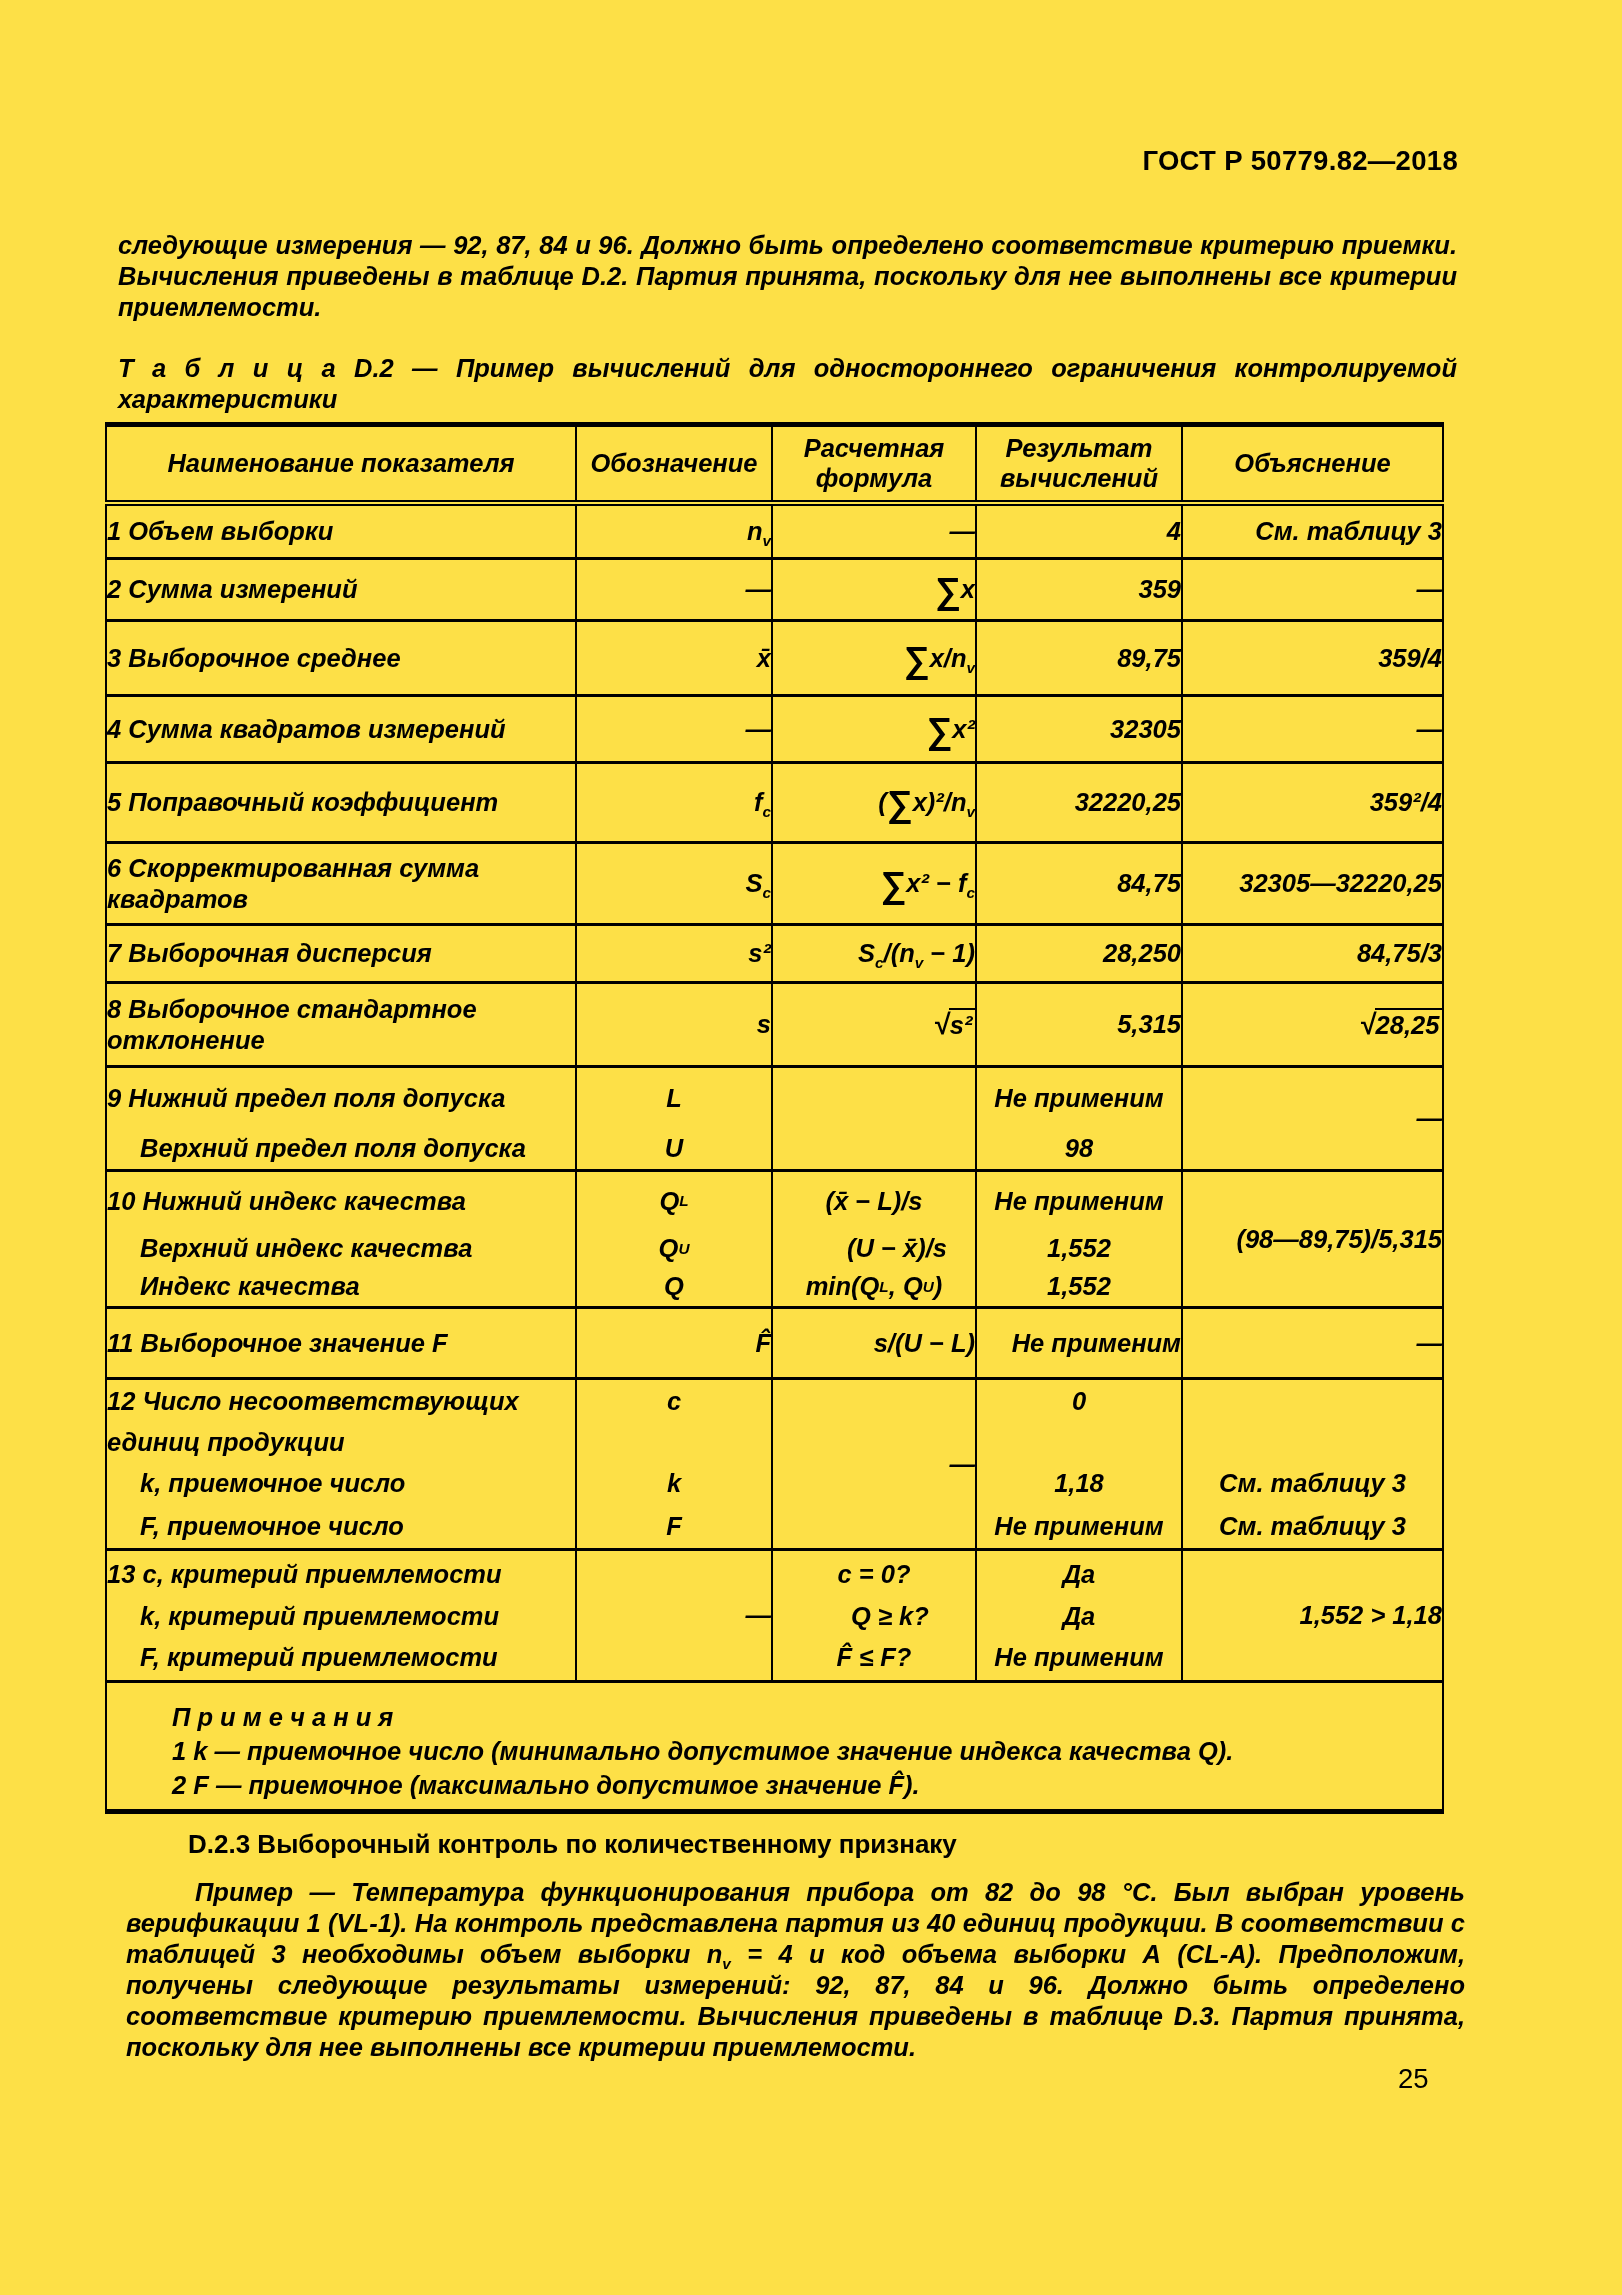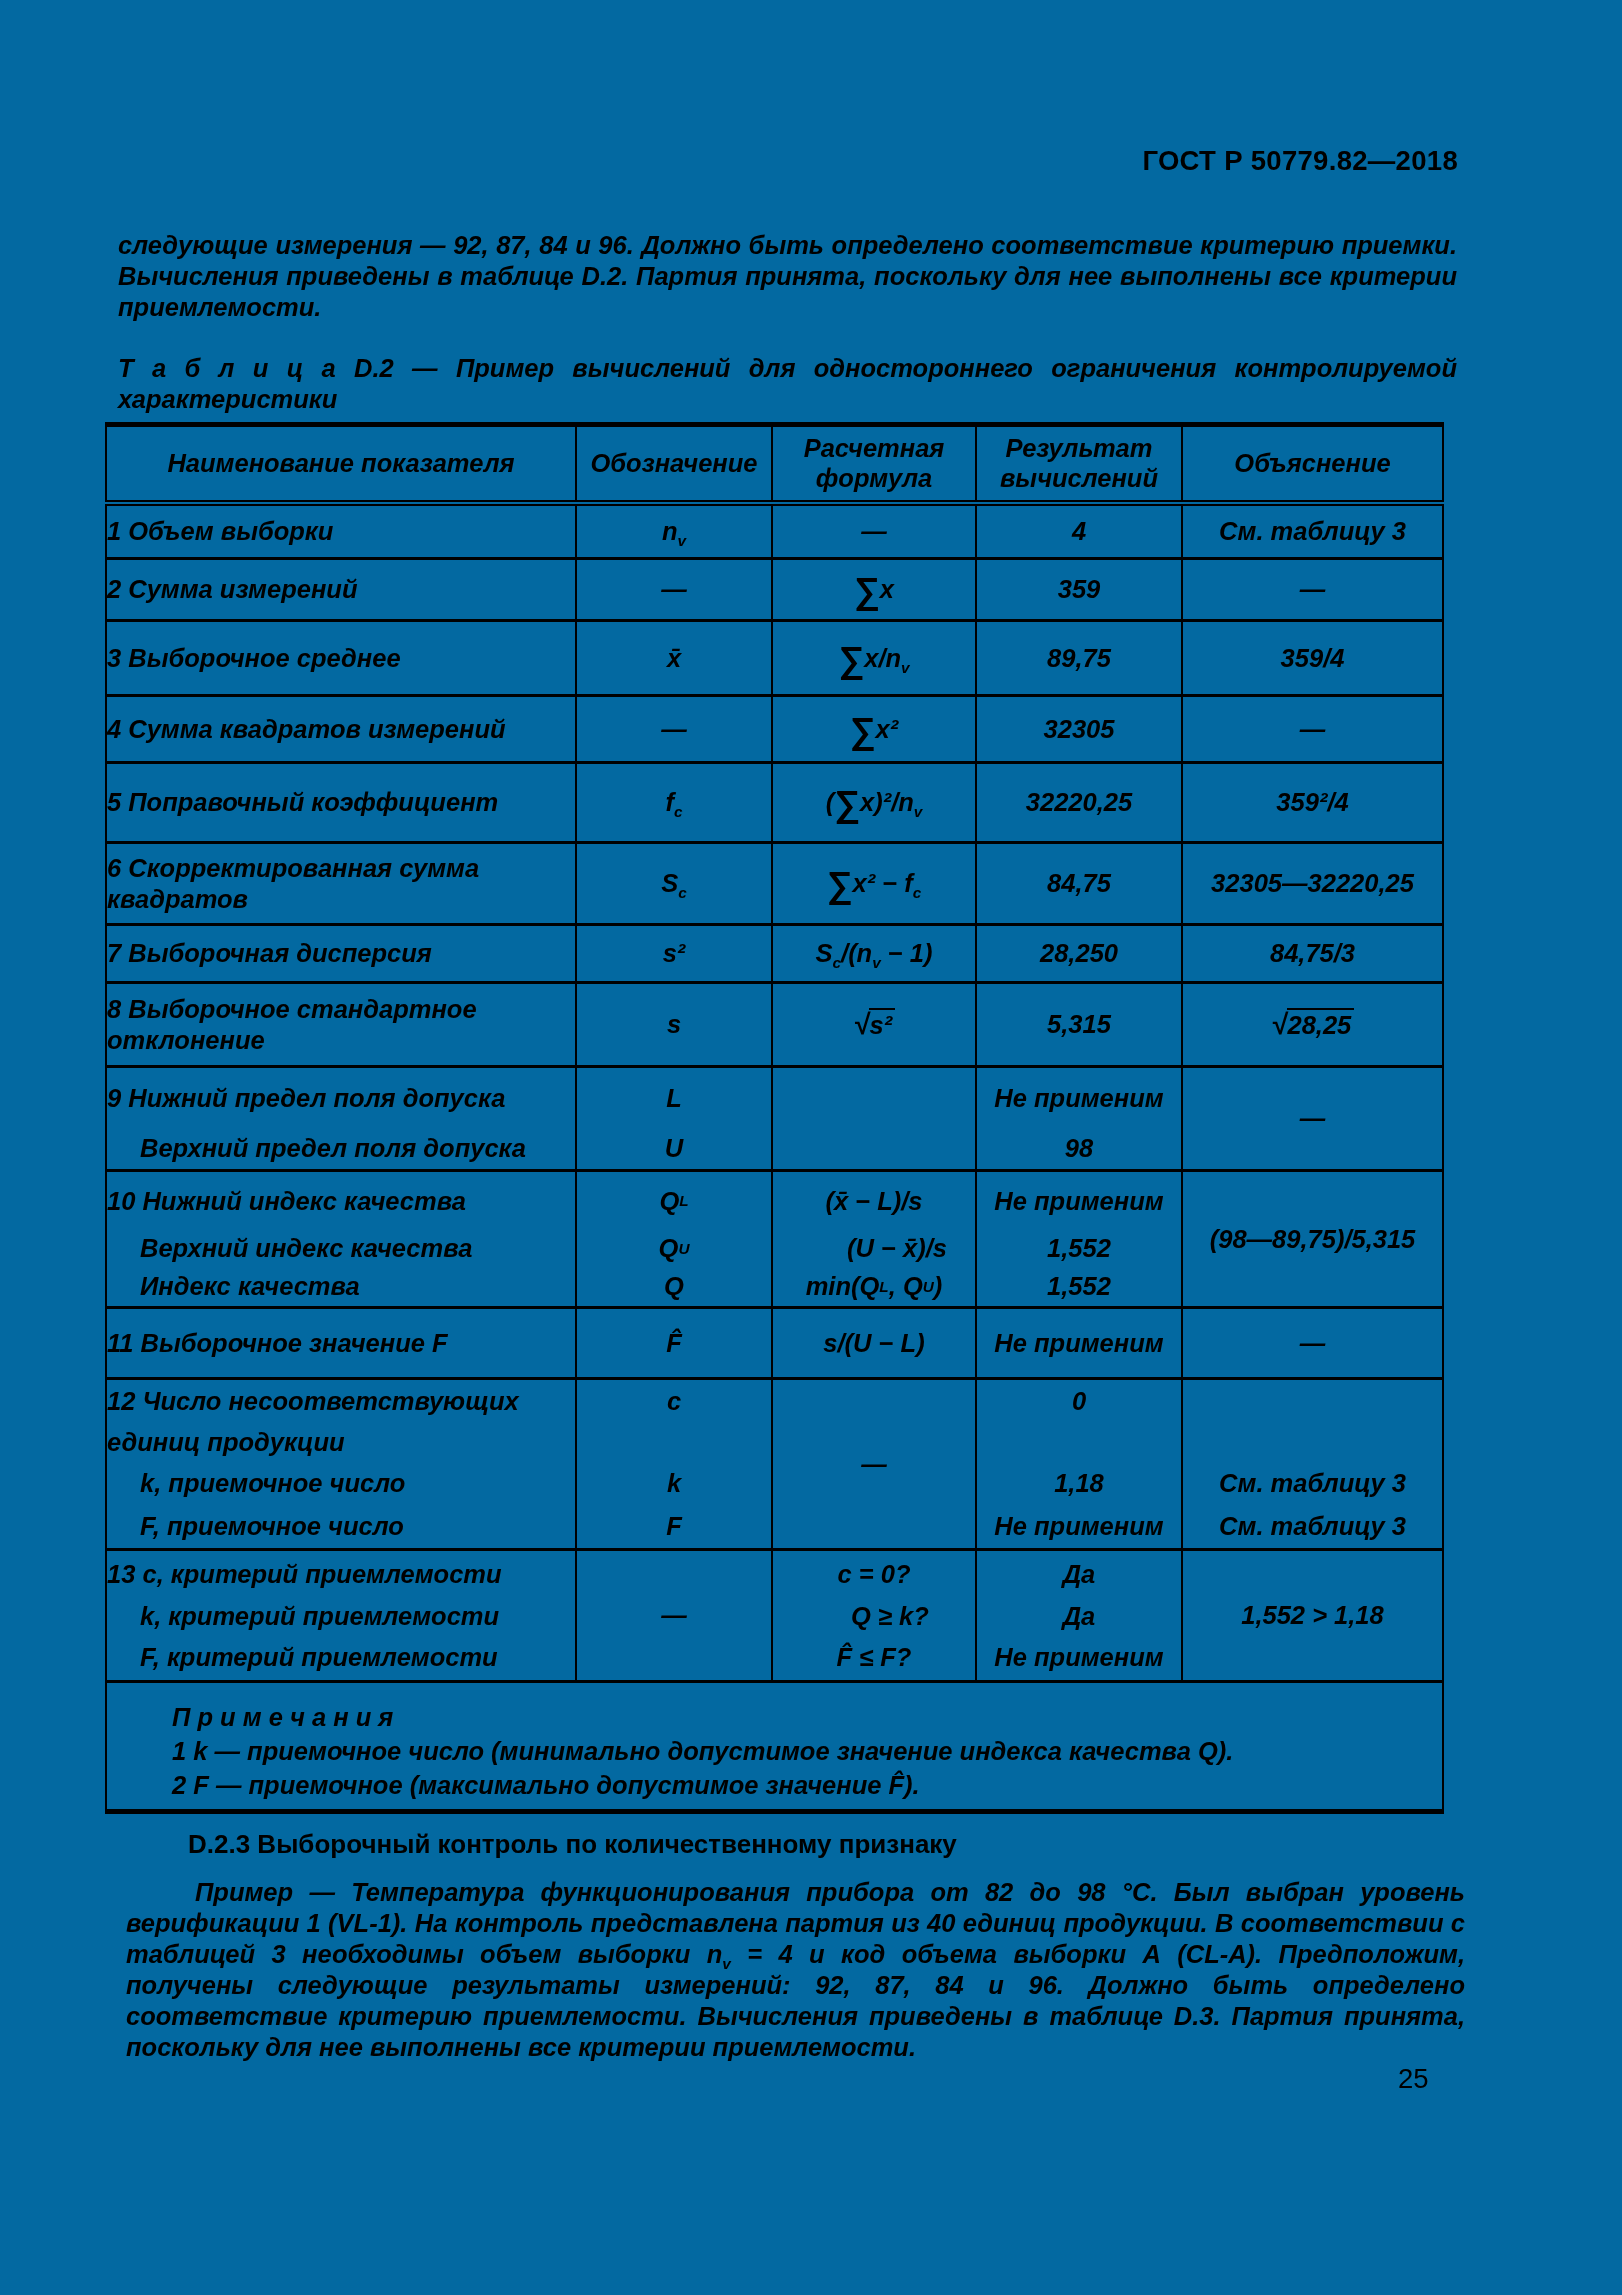--- a/index.html
+++ b/index.html
@@ -1,19 +1,19 @@
 <!DOCTYPE html>
 <html style="font-size:10.5px"><head>
 <meta charset="utf-8">
 <style>
   html,body{margin:0;padding:0;background:#e8e8e8;}
   .page{
     position:relative;
     width:1623px;height:2295px;
-    background:#0369a1;
+    background:#fde047;
     font-family:"Liberation Sans",sans-serif;
     color:#000;
     overflow:hidden;
   }
   
   .bi{font-weight:bold;font-style:italic;}
   .doc-header{
     position:absolute;top:145px;left:118px;width:1340px;
     text-align:right;font-weight:bold;font-size:27.5px;letter-spacing:0.3px;
   }
@@ -53,21 +53,21 @@
   }
   tbody td{
     border-top:3.3px solid #000;border-bottom:3.3px solid #000;
     vertical-align:middle;padding:0;
   }
   tr.hd{height:78px}
   tr.r1{height:56px} tr.r2{height:62px} tr.r3{height:75px} tr.r4{height:67px}
   tr.r5{height:80px} tr.r6{height:82px} tr.r7{height:58px} tr.r8{height:84px}
   tr.r9{height:101px} tr.r10{height:133px} tr.r11{height:71px} tr.r12{height:168px}
   tr.r13{height:132px} tr.notes-row{height:115px}
-  td.c-center{text-align:center;}
+  td.c-center{text-align:right;}
   td.c-name{text-align:left;padding-right:6.5px;}
   .line{line-height:31px;min-height:6.5px;}
   .line.ind{padding-left:33px;}
   .line.slot{display:flex;align-items:center;justify-content:center;line-height:29px;}
   td.c-name .line.slot{justify-content:flex-start;}
   sub{font-size:0.60em;line-height:0;}
   .sum{font-style:normal;font-size:1.42em;line-height:0;vertical-align:-0.14em;}
   .sqrt{white-space:nowrap;}
   .rsign{font-size:1.12em;}
   .ovl{border-top:2.6px solid #000;display:inline-block;line-height:1.05;padding:1.3px 2.6px 0 0.7px;}

